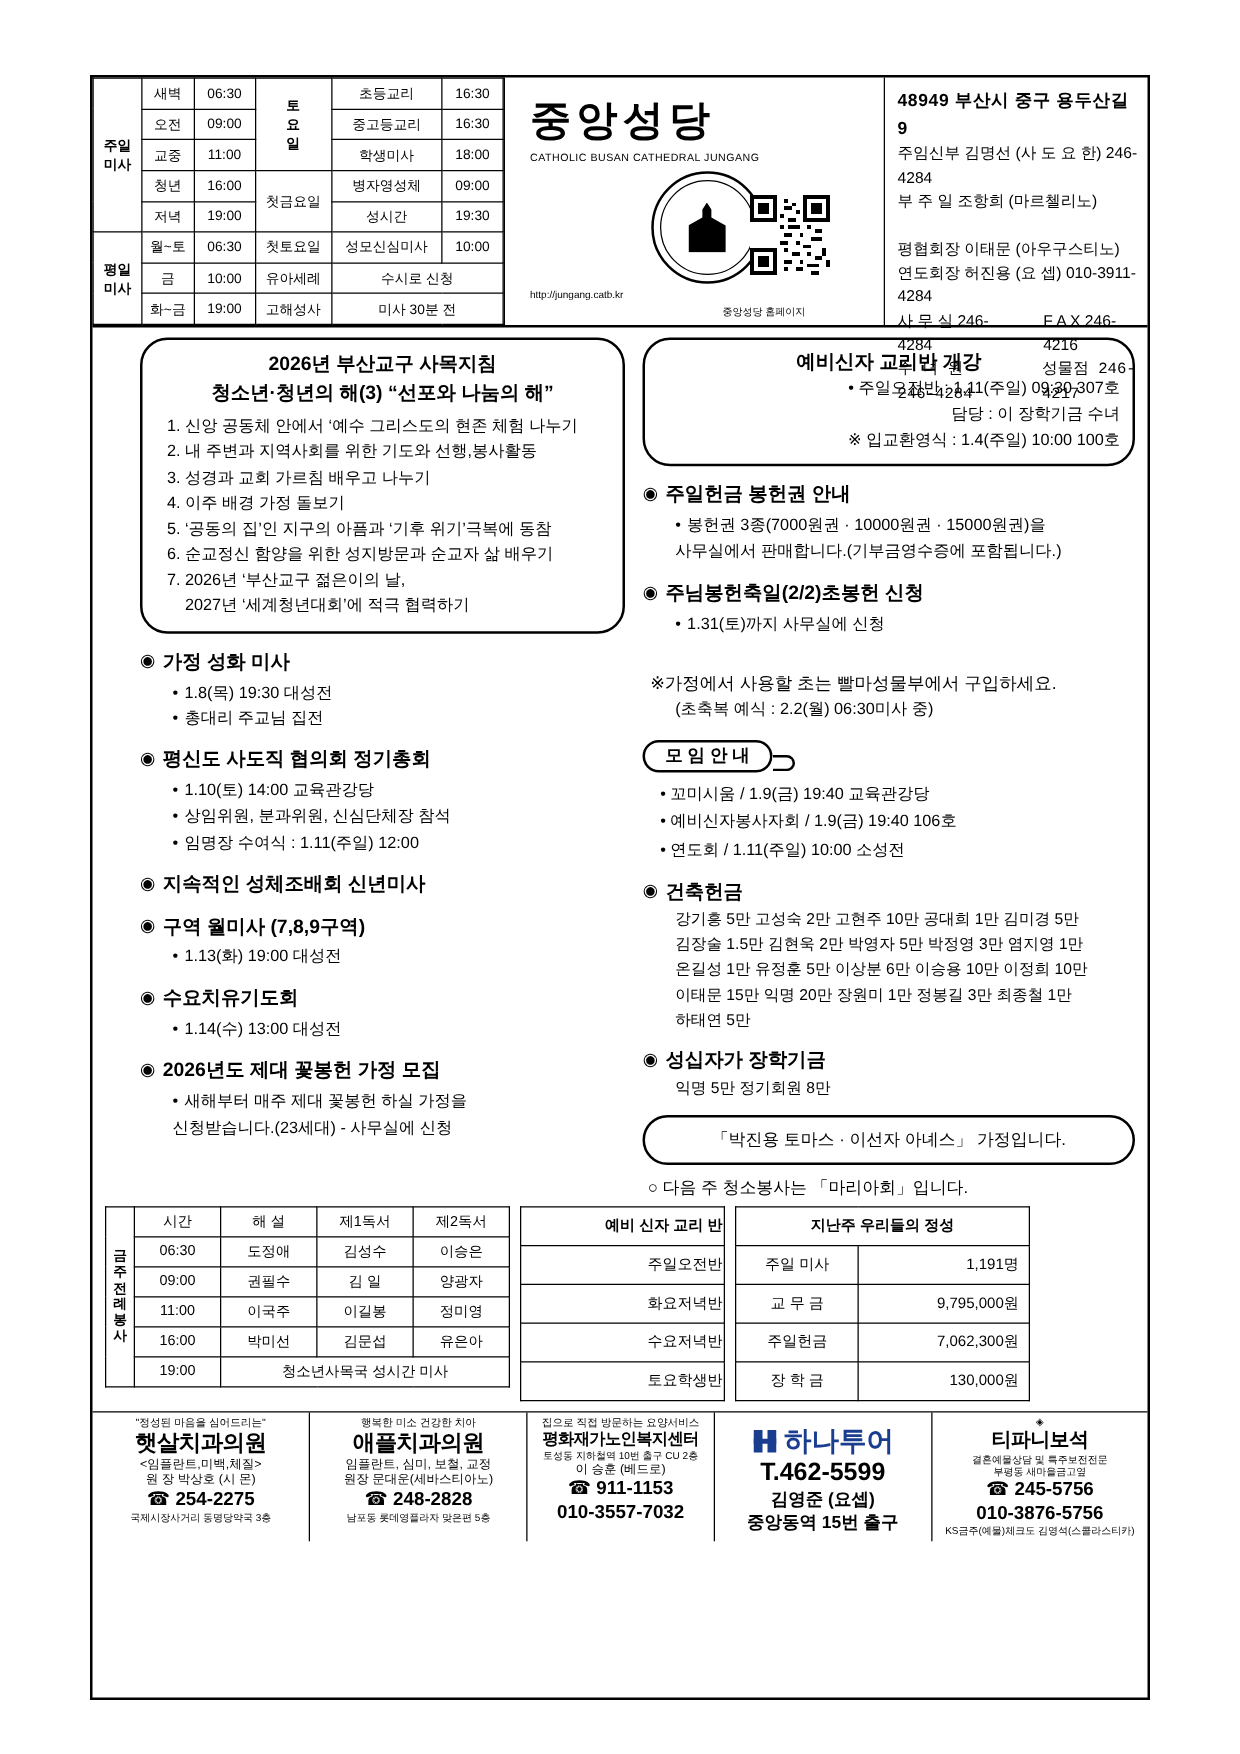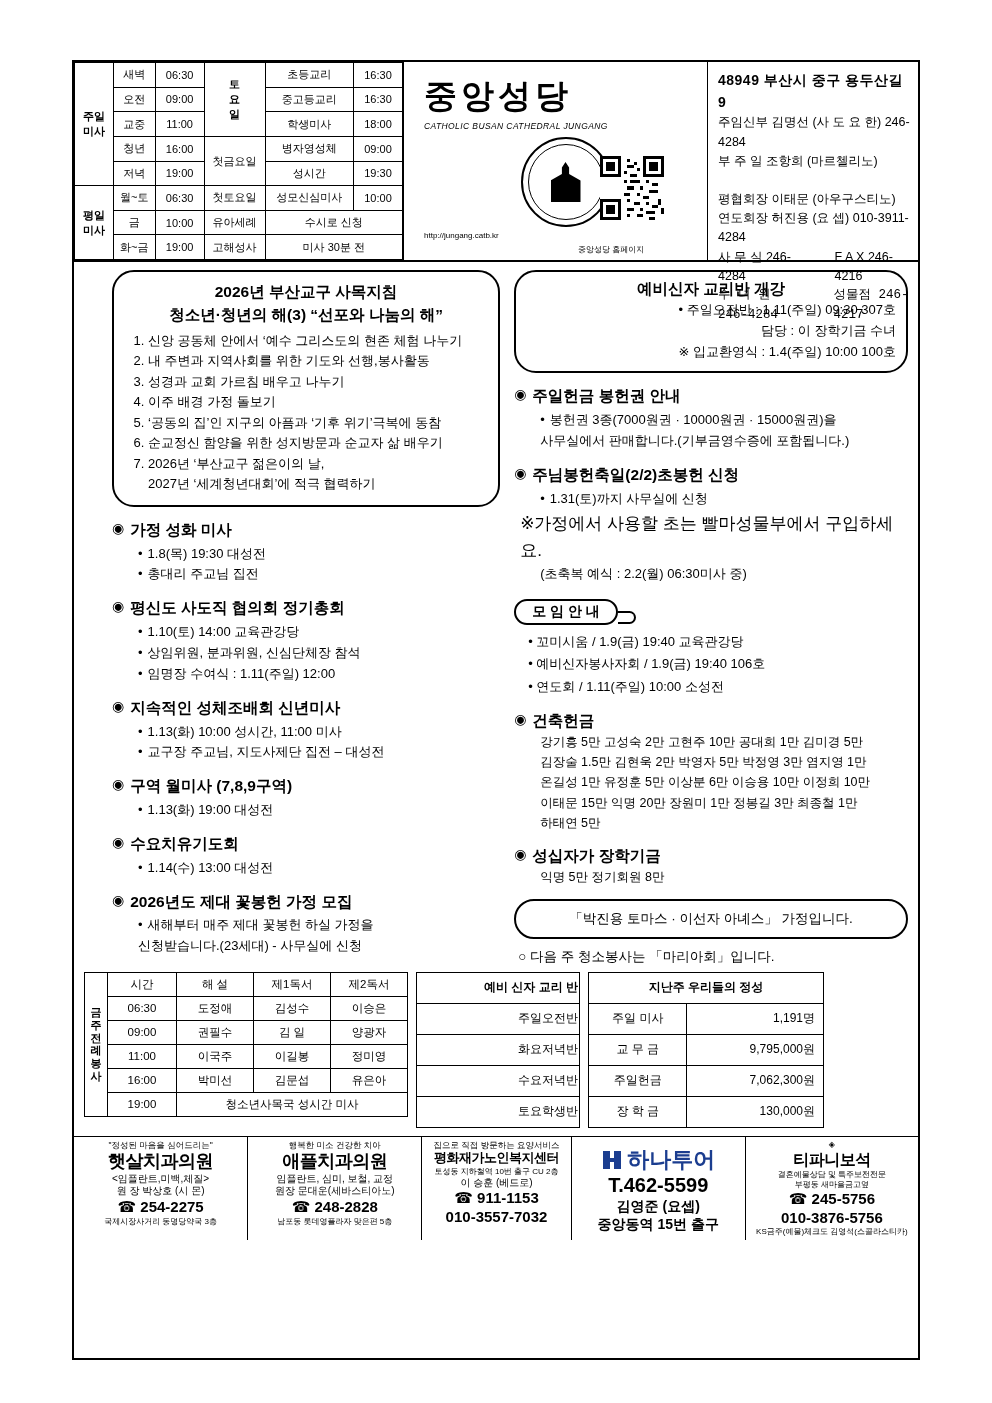--- a/index.html
+++ b/index.html
@@ -11,21 +11,21 @@
   .header{display:flex;border-bottom:2px solid #000;height:200px;box-sizing:border-box;}
   .masstable{width:330px;border-right:1px solid #000;box-sizing:border-box;}
   table.mt{border-collapse:collapse;width:100%;height:100%;font-size:11px;text-align:center;}
   table.mt td{border:1px solid #000;padding:0 2px;height:22px;white-space:nowrap;}
   table.mt td.lbl{font-weight:bold;width:34px;font-family:Liberation Mono, monospace;}
   table.mt td.v{width:44px;}
   .vert{font-weight:bold;}
 
   .logobox{width:284px;border-right:1px solid #000;box-sizing:border-box;position:relative;text-align:left;margin-left:20px;}
   .bigtitle{font-family:"DejaVu Sans",sans-serif;font-weight:bold;font-size:33px;letter-spacing:4px;margin-top:12px;}
-  .engtitle{font-size:8.5px;letter-spacing:.4px;margin-top:2px;font-style:italic;}
+  .engtitle{font-size:8.5px;letter-spacing:.4px;margin-top:2px;}
   .seal{width:86px;height:86px;border:2px solid #000;border-radius:50%;margin:6px auto 0 auto;position:relative;display:flex;align-items:center;justify-content:center;}
   .seal .ring{position:absolute;width:74px;height:74px;border:1px solid #000;border-radius:50%;}
   .seal .bldg{width:30px;height:40px;background:#000;clip-path:polygon(50% 0,62% 14%,62% 30%,100% 46%,100% 100%,0 100%,0 46%,38% 30%,38% 14%);}
   .url{font-size:8px;margin-top:4px;}
 
   .addrbox{flex:1;box-sizing:border-box;padding:8px 6px 4px 10px;font-size:12.5px;line-height:1.55;position:relative;}
   .addr-top{font-weight:bold;font-size:14px;letter-spacing:.5px;}
   .qr{position:absolute;left:-118px;top:86px;width:64px;height:64px;}
   .qrwrap{position:relative;}
 
@@ -273,24 +273,20 @@
           <li>상임위원, 분과위원, 신심단체장 참석</li>
           <li>임명장 수여식 : 1.11(주일) 12:00</li>
         </ul>
       </div>
 
       <div class="sec">
         <h3>
               <span class="bullet">◉</span>
               <span>지속적인 성체조배회 신년미사</span>
             </h3>
-        <ul>
-          <li>1.13(화) 10:00 성시간, 11:00 미사</li>
-          <li>교구장 주교님, 지도사제단 집전 – 대성전</li>
-        </ul>
       </div>
 
       <div class="sec">
         <h3>
               <span class="bullet">◉</span>
               <span>구역 월미사 (7,8,9구역)</span>
             </h3>
         <ul>
           <li>1.13(화) 19:00 대성전</li>
         </ul>
@@ -338,21 +334,21 @@
       </div>
 
       <div class="sec">
         <h3>
               <span class="bullet">◉</span>
               <span>주님봉헌축일(2/2)초봉헌 신청</span>
             </h3>
         <ul>
           <li>1.31(토)까지 사무실에 신청</li>
         </ul>
-        <div style="font-size:17px;line-height:1.6;padding-left:6px;">※가정에서 사용할 초는 빨마성물부에서 구입하세요.</div>
+        <div style="font-size:14px;line-height:1.6;padding-left:6px;margin-top:25px;">※가정에서 사용할 초는 빨마성물부에서 구입하세요.</div>
         <div style="font-size:13px;line-height:1.6;padding-left:26px;">(초축복 예식 : 2.2(월) 06:30미사 중)</div>
       </div>
 
       <div style="margin-top:14px" class="tagwrap">
         <span class="tag">모 임 안 내</span>
       </div>
       <ul style="margin:6px 0 0 0;padding-left:14px;list-style:none;font-size:13px;line-height:1.72;">
         <li>• <span>꼬미시움 / 1.9(금) 19:40 교육관강당</span></li>
         <li>• <span>예비신자봉사자회 / 1.9(금) 19:40 106호</span></li>
         <li>• <span>연도회 / 1.11(주일) 10:00 소성전</span></li>

